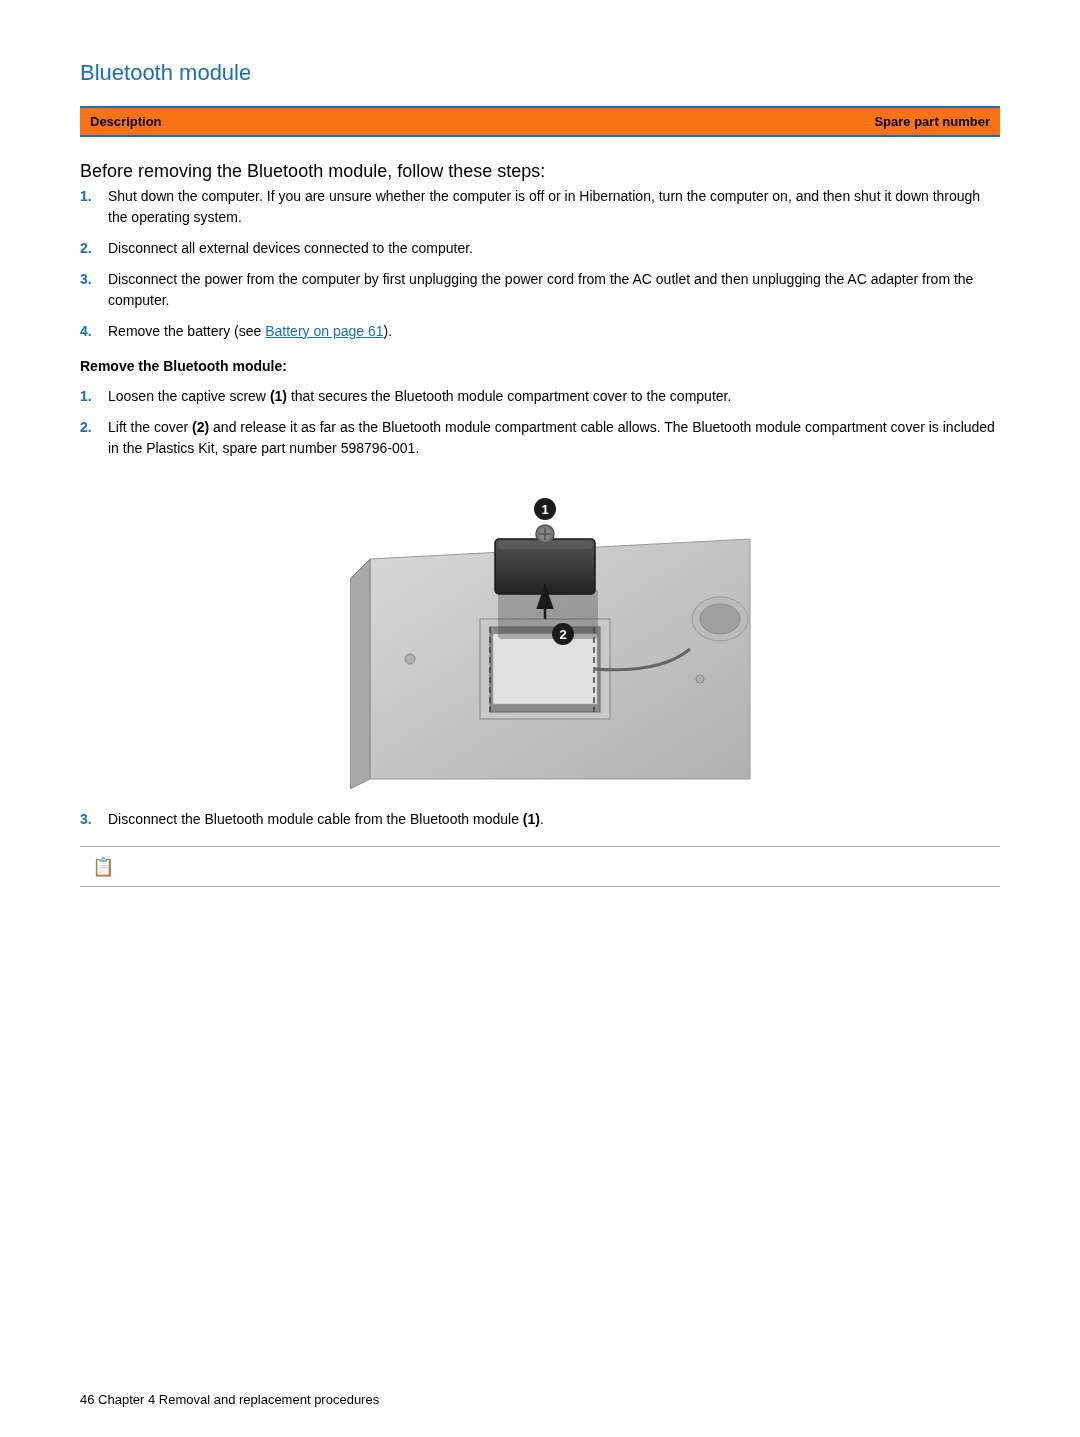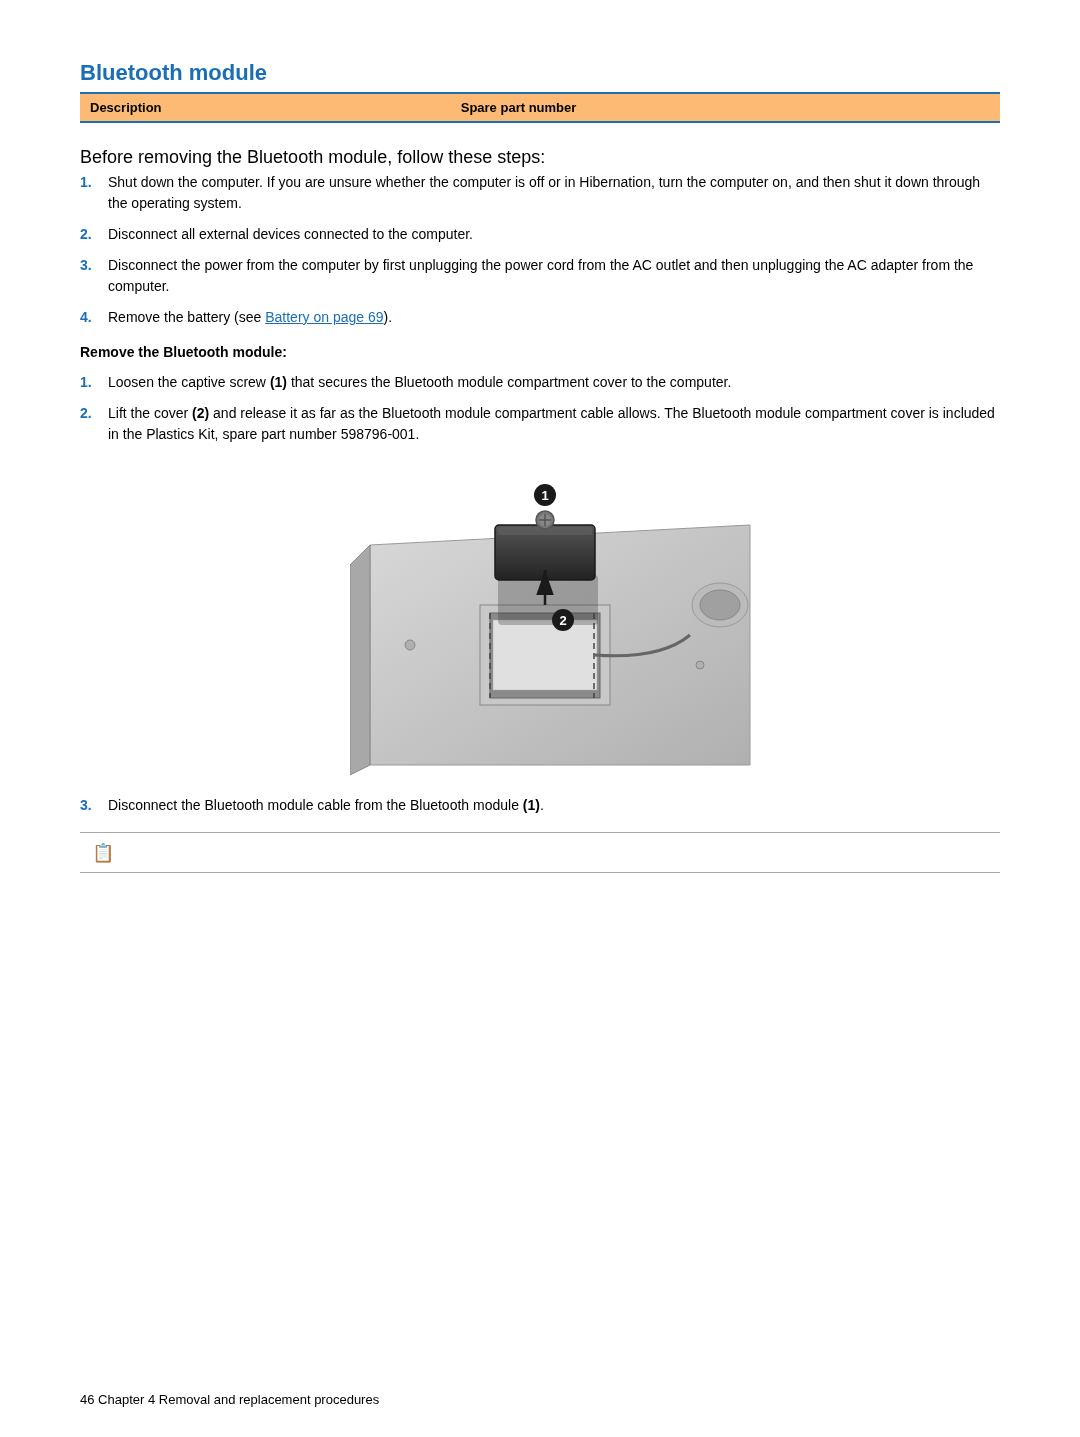--- a/index.html
+++ b/index.html
@@ -9,40 +9,40 @@
       font-size: 14px;
       color: #000000;
       padding: 60px 80px 60px 80px;
       max-width: 1080px;
       min-height: 1437px;
       position: relative;
     }
     h1.page-title {
       color: #1a6eb5;
       font-size: 22px;
-      font-weight: bold;
-      margin-bottom: 6px;
+      font-weight: normal;
+      margin-bottom: 20px;
     }
     .parts-table {
       width: 100%;
       border-collapse: collapse;
       border-top: 2px solid #1a6eb5;
       border-bottom: 2px solid #1a6eb5;
       margin-bottom: 24px;
     }
     .parts-table thead tr {
-      background: #fdba74;
+      background: #f97316;
     }
     .parts-table th {
       padding: 6px 10px;
       font-weight: bold;
       font-size: 13px;
       text-align: left;
     }
-    .parts-table th.right { }
+    .parts-table th.right { text-align: right; }
     .parts-table td {
       padding: 6px 10px;
       font-size: 13px;
       vertical-align: top;
     }
     .parts-table td.part-number { text-align: left; white-space: nowrap; }
     .note-row td {
       padding: 4px 10px 8px 10px;
     }
     .note-label {
@@ -137,21 +137,21 @@
   <li>
     <span class="num">2.</span>
     <span class="content">Disconnect all external devices connected to the computer.</span>
   </li>
   <li>
     <span class="num">3.</span>
     <span class="content">Disconnect the power from the computer by first unplugging the power cord from the AC outlet and then unplugging the AC adapter from the computer.</span>
   </li>
   <li>
     <span class="num">4.</span>
-    <span class="content">Remove the battery (see <a href="#">Battery on page 69</a>).</span>
+    <span class="content">Remove the battery (see <a href="#">Battery on page 61</a>).</span>
   </li>
 </ol>
 
 <p class="section-intro">Remove the Bluetooth module:</p>
 
 <ol class="ordered-list">
   <li>
     <span class="num">1.</span>
     <span class="content">Loosen the captive screw <strong>(1)</strong> that secures the Bluetooth module compartment cover to the computer.</span>
   </li>

